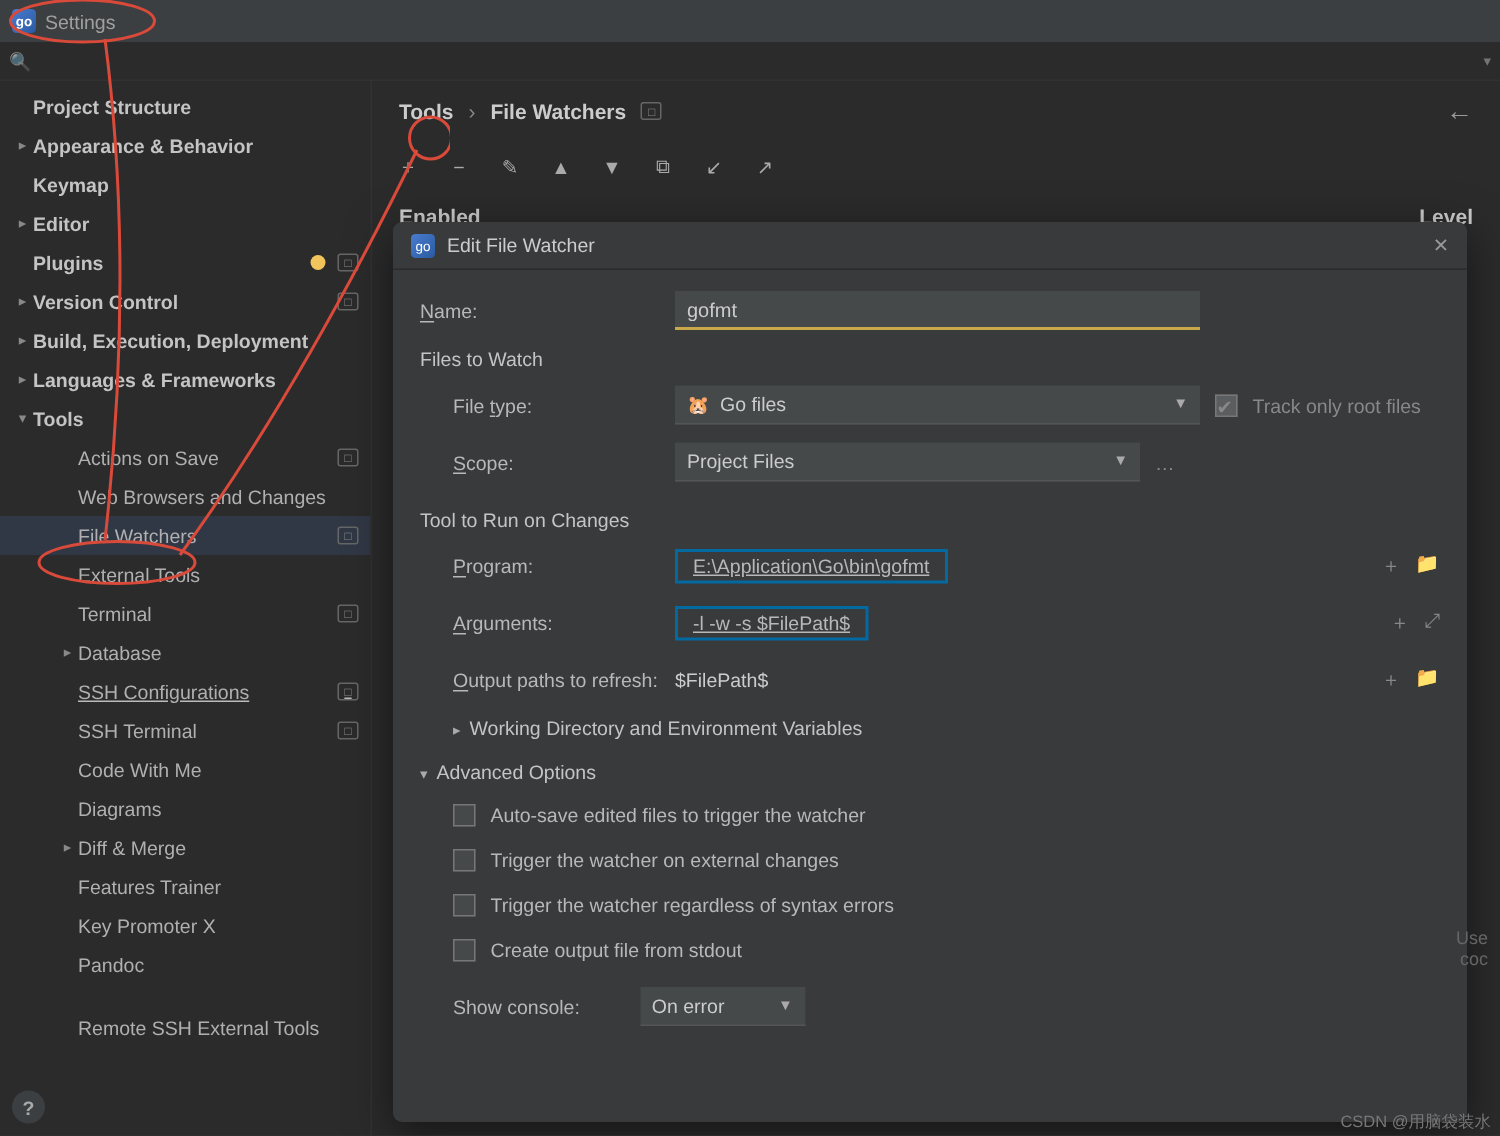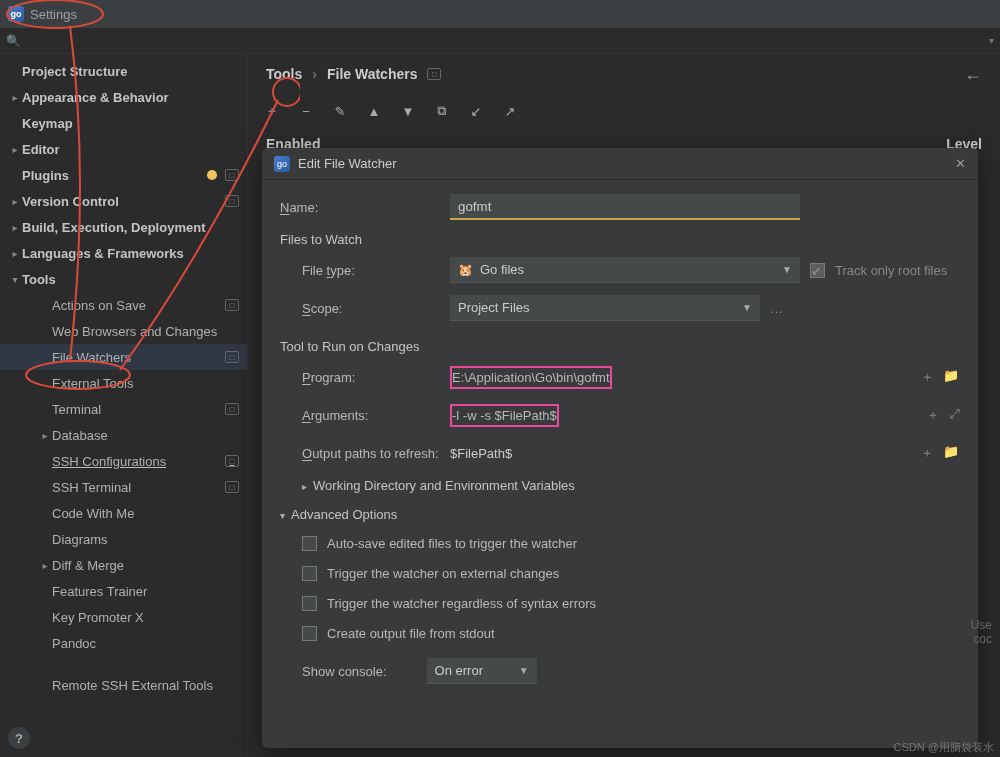--- a/index.html
+++ b/index.html
@@ -49,21 +49,21 @@
 .row .finput.accent { border-bottom:2px solid #c9a84a; }
 .row .combo { flex:1; max-width:350px; height:26px; background:#45494a; border-bottom:1px solid #555; display:flex; align-items:center; padding:0 8px; color:#ccc; position:relative;}
 .row .combo .cchev { margin-left:auto; font-size:10px; color:#aaa; }
 .row .extra { margin-left:10px; display:flex; gap:10px; align-items:center; color:#888; }
 .row .after { margin-left:auto; display:flex; gap:10px; color:#888; }
 .section { font-size:13px; color:#c4c4c4; margin: 8px 0 6px 0; }
 .section.caret::before { content:"▾"; margin-right:6px; font-size:10px; color:#aaa; }
 .section.caretR::before { content:"▸"; margin-right:6px; font-size:10px; color:#aaa; }
 .chkrow { display:flex; align-items:center; height:30px; padding-left:22px; gap:10px; }
 .chkbox { width:15px; height:15px; border:1px solid #777; background:#45494a; }
-.redbox { border:2px solid #ec4899; padding:2px 0; display:inline-block;}
+.redbox { border:2px solid #0369a1; padding:2px 10px; display:inline-block;text-decoration:underline;}
 .help-btn { position:absolute; left:8px; bottom:8px; width:22px; height:22px; border-radius:50%; background:#3c3f41; color:#aaa; display:flex; align-items:center; justify-content:center; font-weight:bold; }
 .watermark { position:absolute; right:6px; bottom:2px; color:#777; font-size:11px; }
 .sideglow { position:absolute; right:8px; top:618px; color:#666; font-size:12px; line-height:1.2; text-align:right;}
 .annot { position:absolute; pointer-events:none; }
 .go-icon { width:16px; height:16px; margin-right:6px; display:inline-flex; align-items:center; justify-content:center; font-size:12px;}
 .u { text-decoration: underline; text-underline-offset: 2px; }
 </style>
 </head>
 <body>
 

